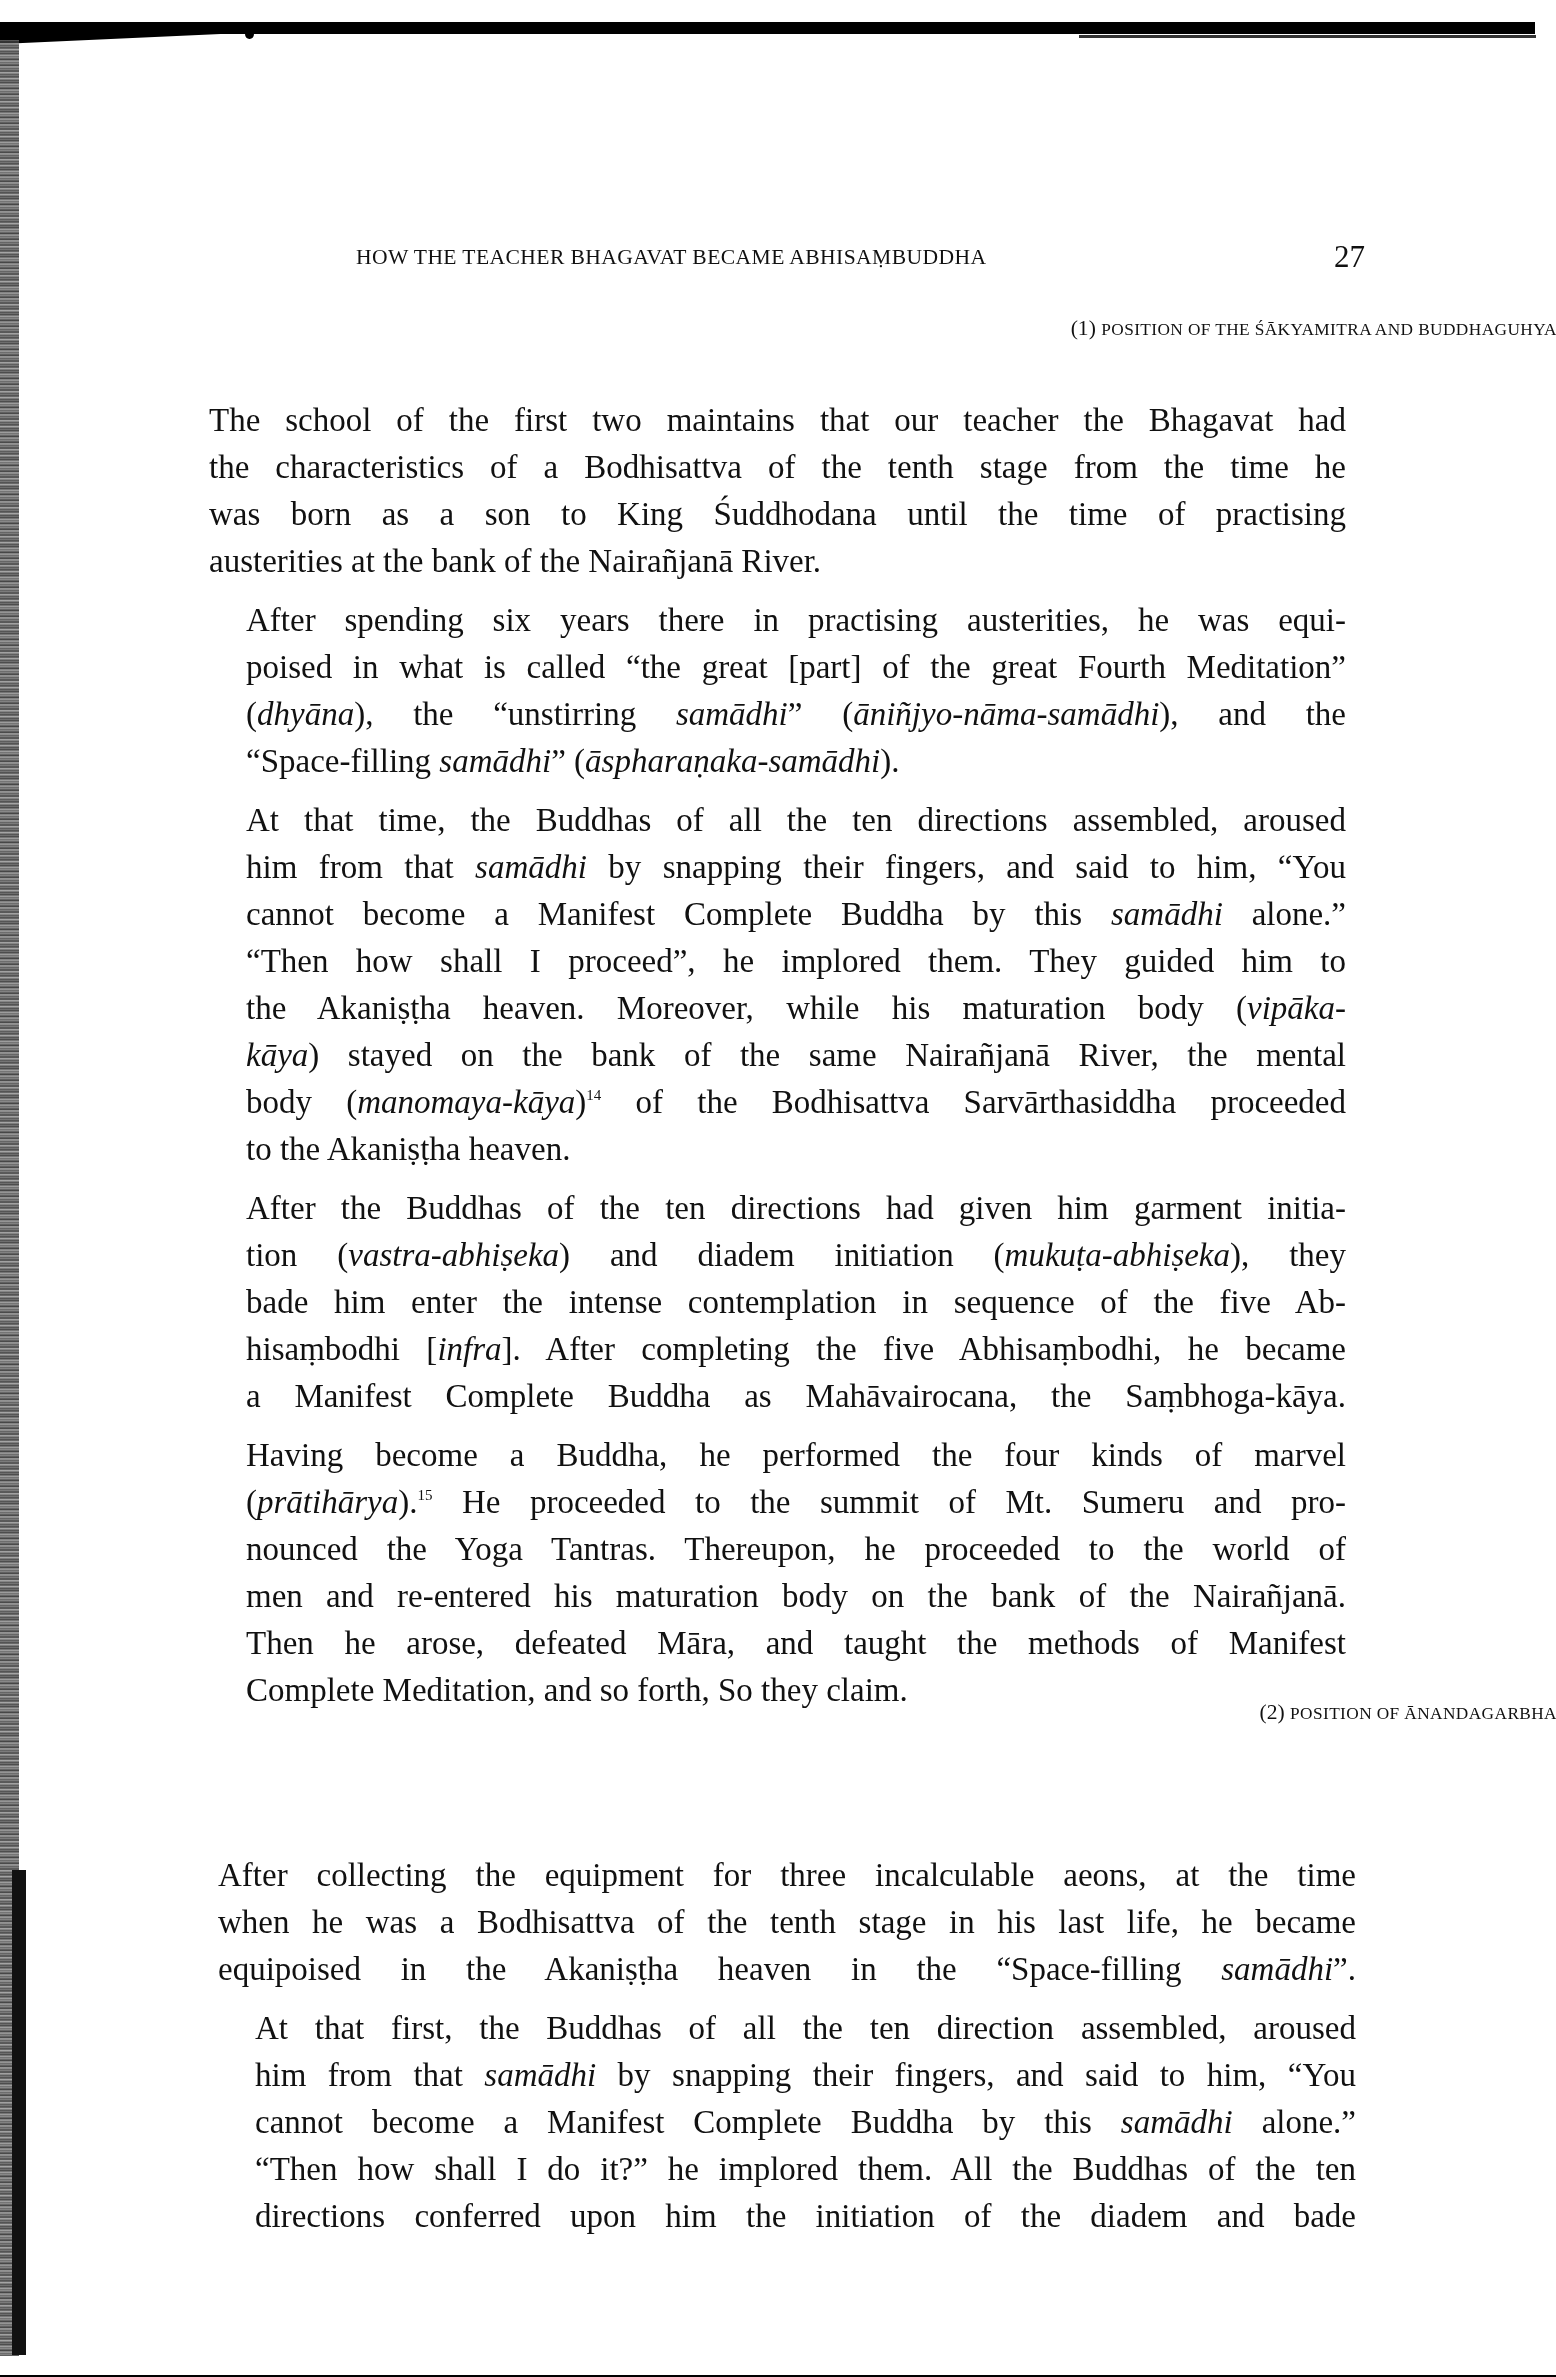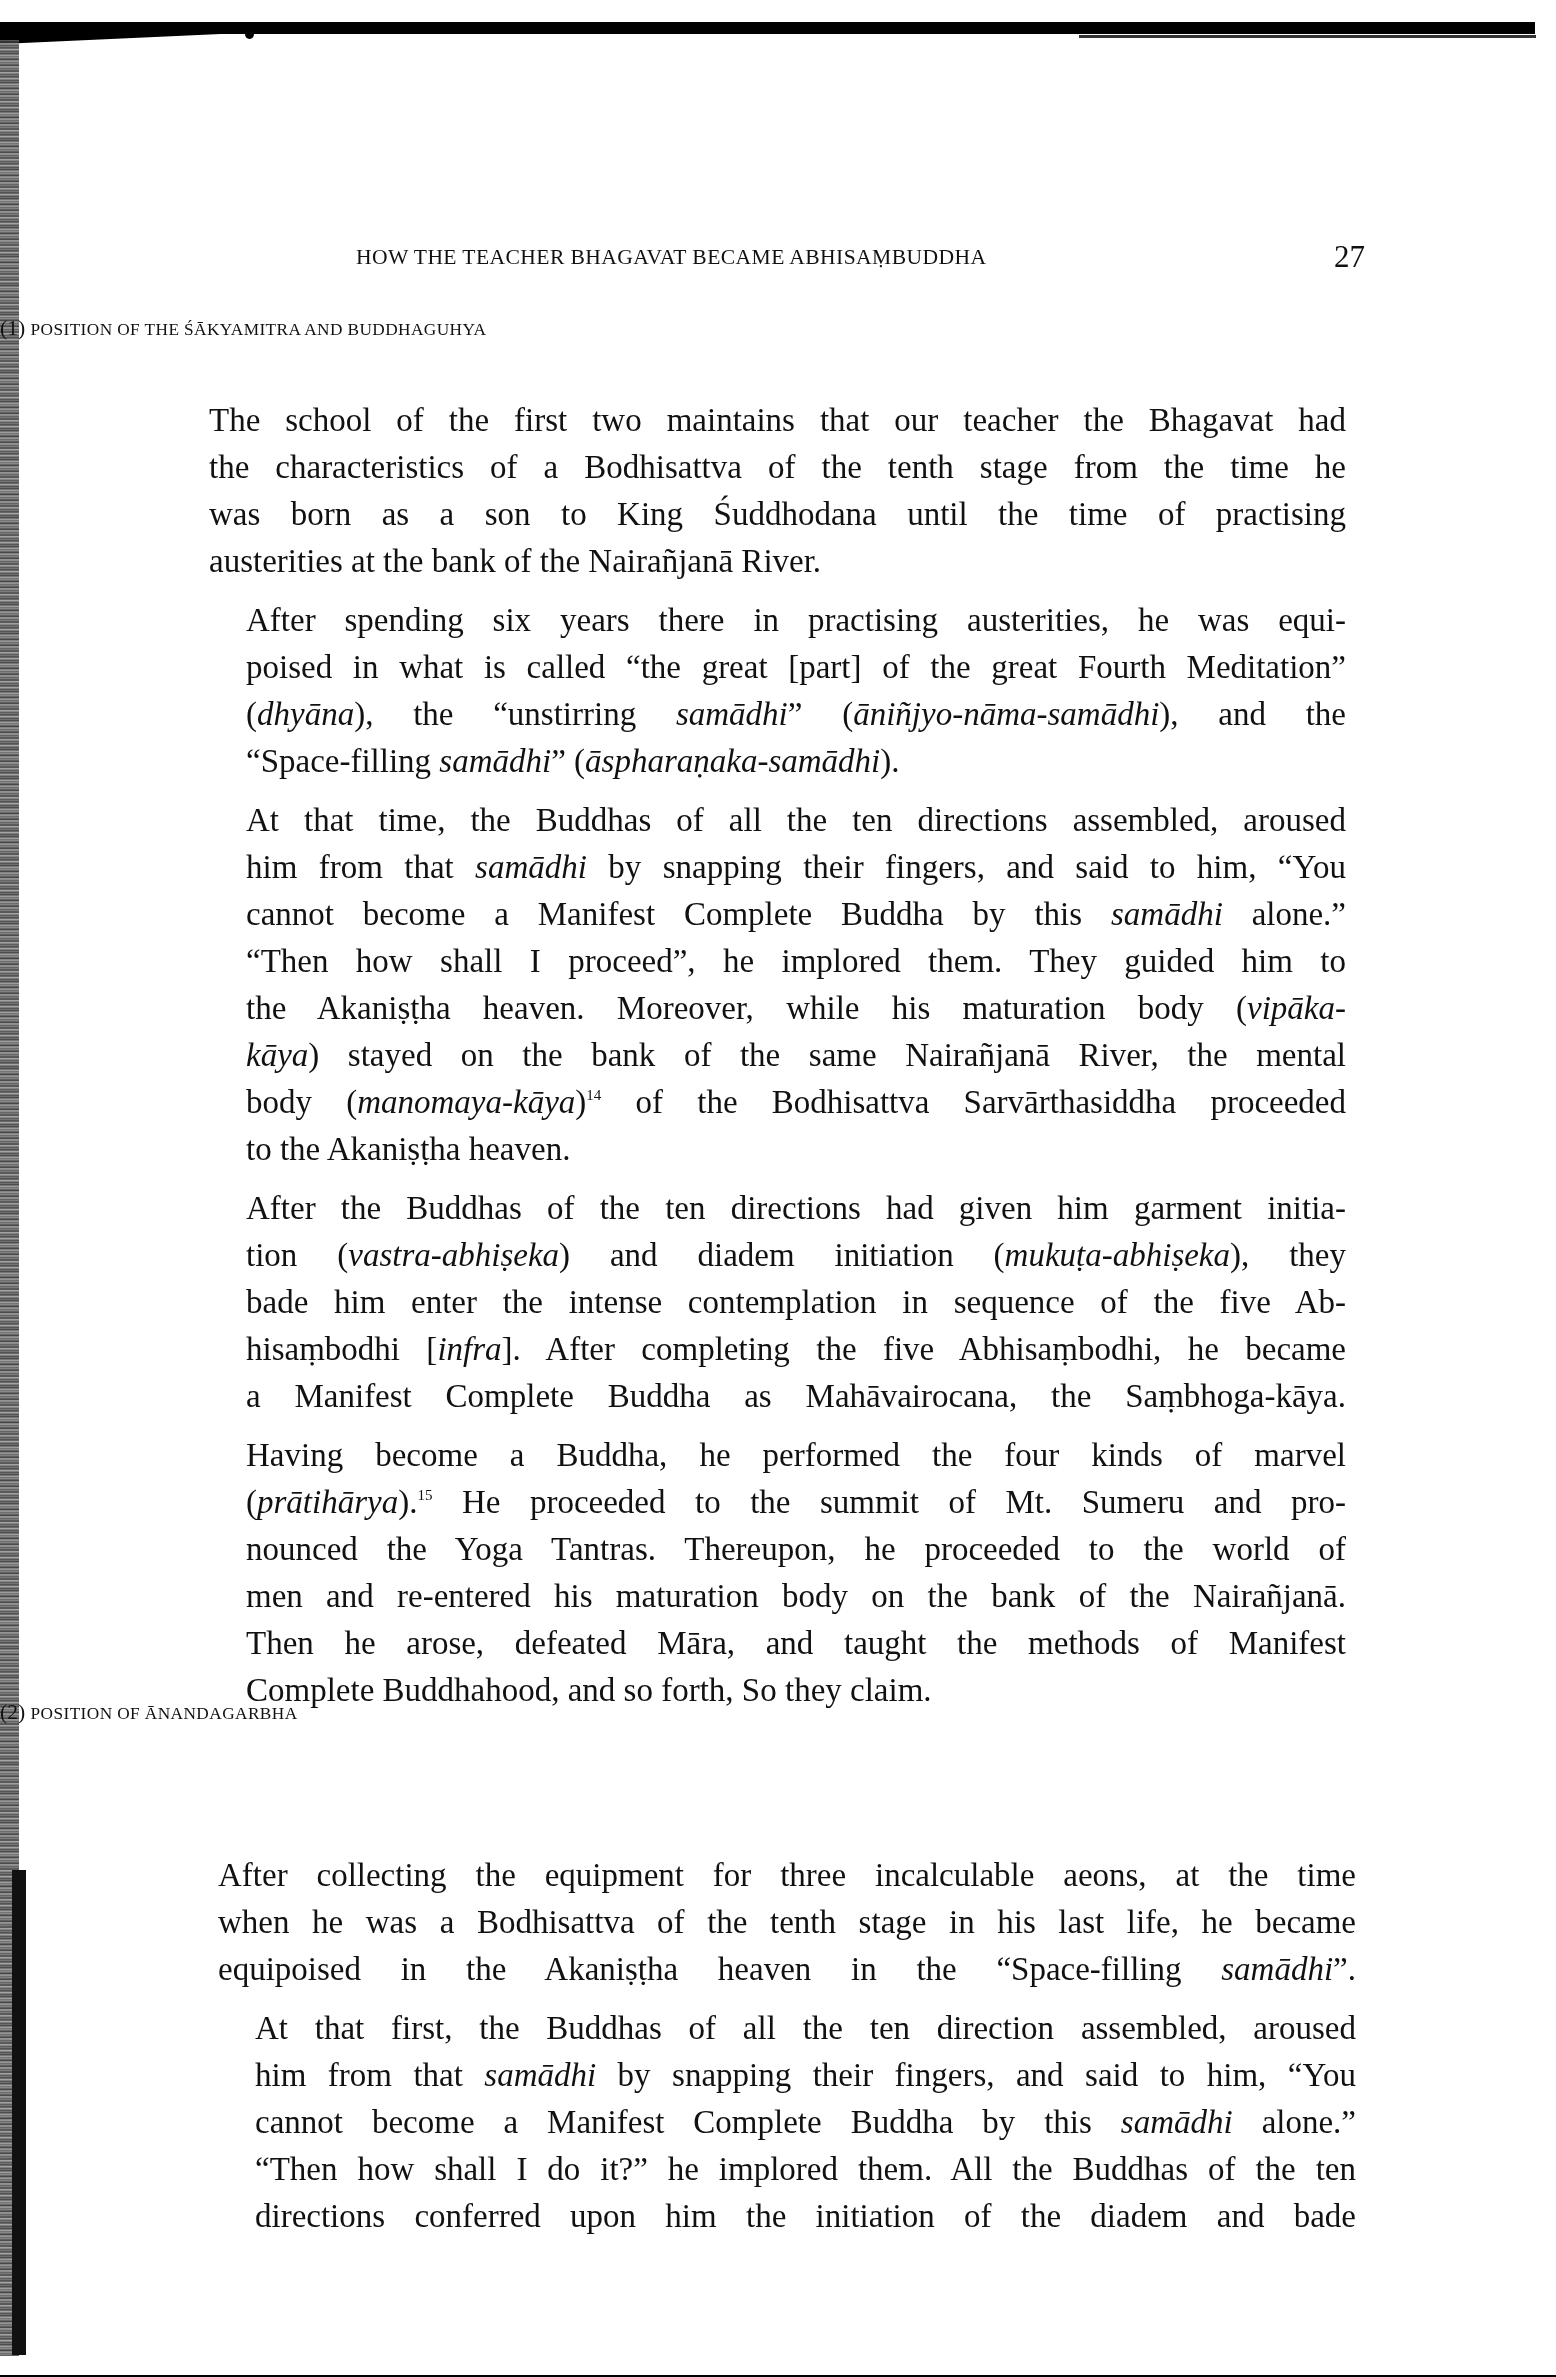--- a/index.html
+++ b/index.html
@@ -36,21 +36,21 @@
     position: absolute; left: 339px; top: 239px; width: 1021px; height: 43px; margin-left: 17px;
   }
   .running-title {
     position: absolute; left: 0; top: 5.8px;
     font-size: 21.6px; letter-spacing: 0.4px; white-space: nowrap;
   }
   .page-number {
     position: absolute; left: 978px; top: 0; font-size: 31px;
   }
   .section-heading {
-    position: absolute; left: 0; width: 1557px; text-align: left;
+    position: absolute; left: 0; width: 1557px; text-align: right;
     font-size: 21.6px; white-space: nowrap;
   }
   .section-heading .sc { font-size: 17.3px; letter-spacing: 0.4px; }
   .para-block {
     position: absolute; left: 197px; width: 1161px;
     font-size: 33px; line-height: 47px; text-align: justify;
   }
   .para-block p { margin: 12px; text-indent: 0; }
   .para-block p.indent { text-indent: 37px; }
   .para-block p span.line { display: block; text-align: justify; text-align-last: justify; white-space: nowrap; }
@@ -108,21 +108,21 @@
     <span class="line">bade him enter the intense contemplation in sequence of the five Ab-</span>
     <span class="line">hisaṃbodhi [<i>infra</i>]. After completing the five Abhisaṃbodhi, he became</span>
     <span class="line">a Manifest Complete Buddha as Mahāvairocana, the Saṃbhoga-kāya.</span>
   </p>
   <p class="indent">
     <span class="line">Having become a Buddha, he performed the four kinds of marvel</span>
     <span class="line">(<i>prātihārya</i>).<sup>15</sup> He proceeded to the summit of Mt. Sumeru and pro-</span>
     <span class="line">nounced the Yoga Tantras. Thereupon, he proceeded to the world of</span>
     <span class="line">men and re-entered his maturation body on the bank of the Nairañjanā.</span>
     <span class="line">Then he arose, defeated Māra, and taught the methods of Manifest</span>
-    <span class="line last">Complete Buddhahood, and so forth, So they claim.</span>
+    <span class="line last">Complete Meditation, and so forth, So they claim.</span>
   </p>
 </div>
 
 <div class="section-heading" style="top:1700px;">
   <span>(2)</span>
   <span class="sc">POSITION OF ĀNANDAGARBHA</span>
 </div>
 
 <div class="para-block" style="top:1840px; left:206px; width:1162px;">
   <p>

